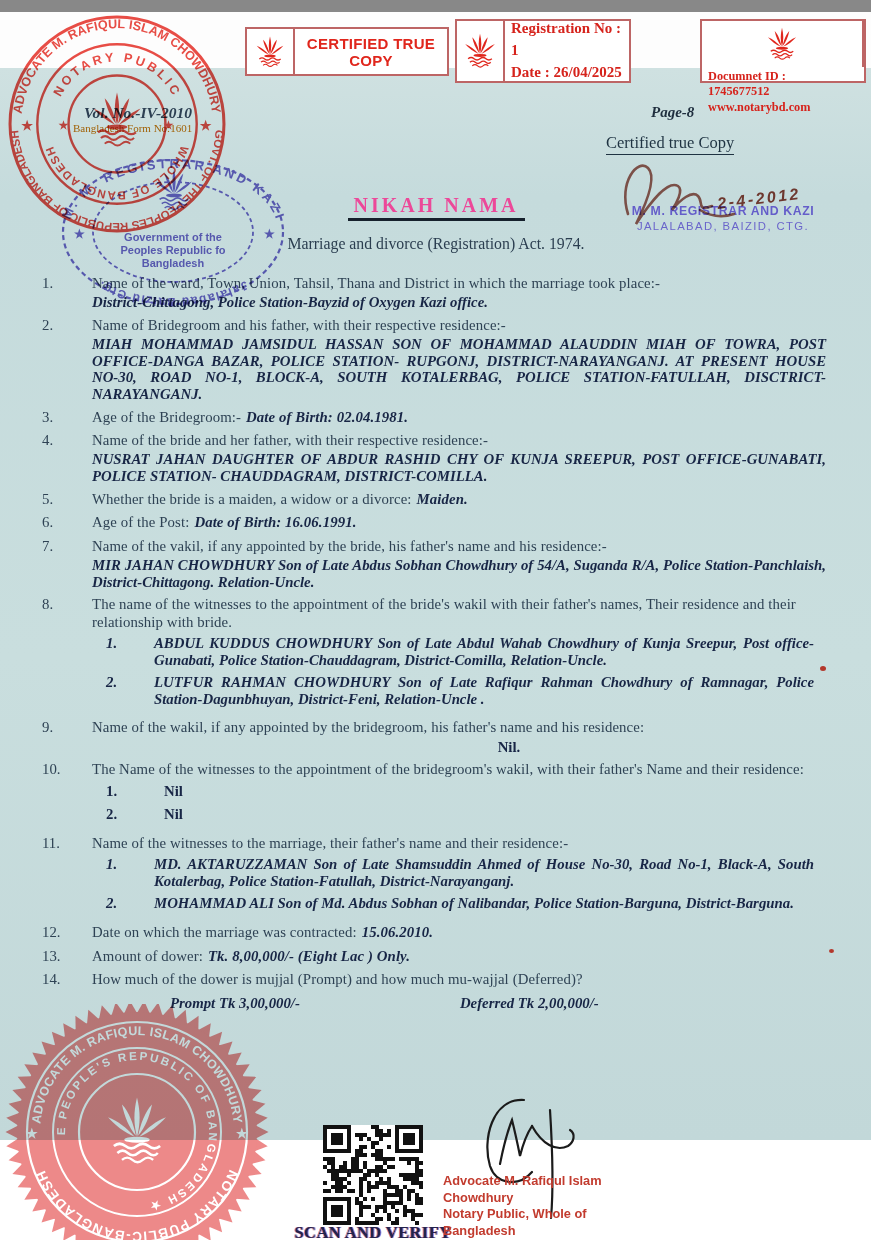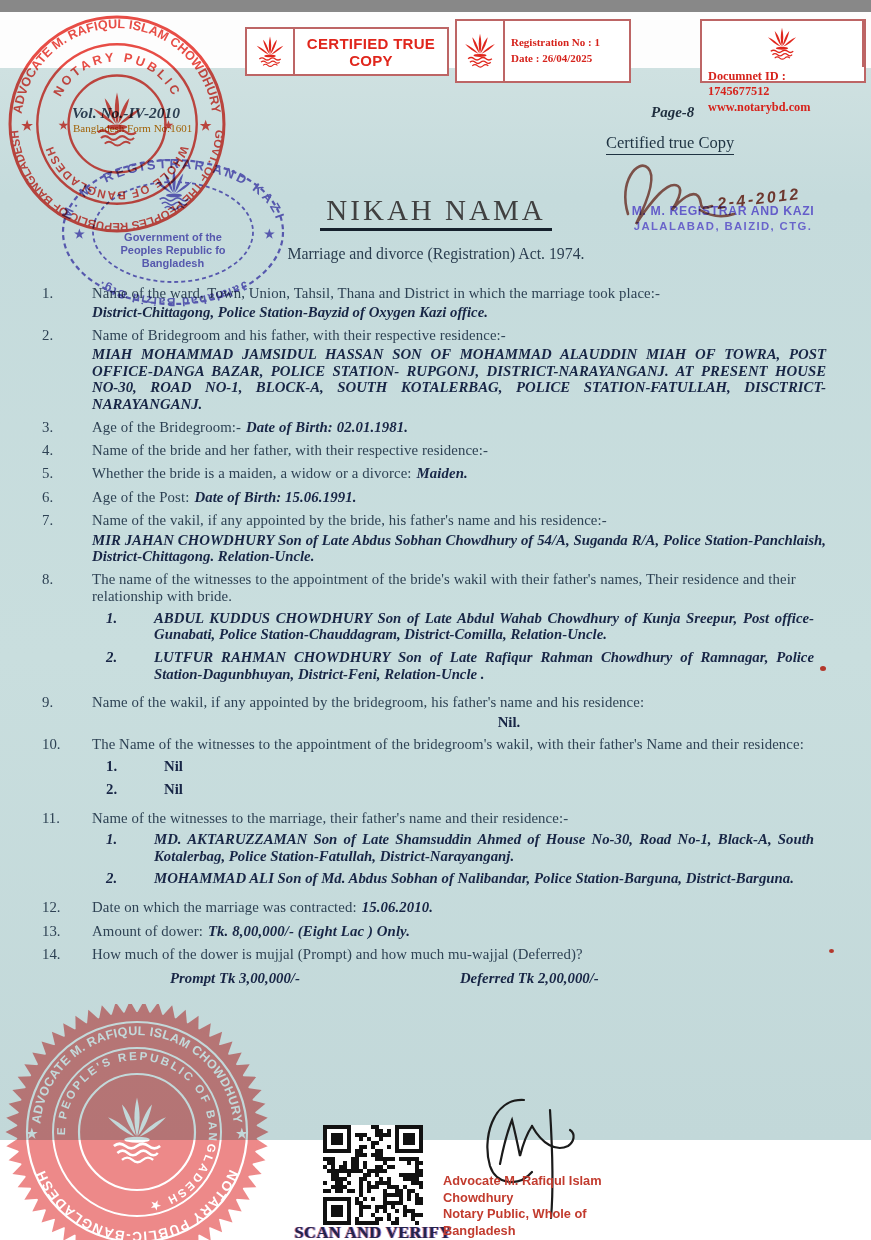--- a/index.html
+++ b/index.html
@@ -14,41 +14,41 @@
 
   
   .hbox{position:absolute;background:#fff;border:2px solid #bd6565;display:flex;align-items:stretch;}
   .hbox .icon-cell{flex:0 0 46px;border-right:2px solid #bd6565;display:flex;align-items:center;justify-content:center;color:#e0261c;}
   .hbox .txt-cell{flex:1;display:flex;flex-direction:column;justify-content:center;padding:2px 6px;}
   .hbox-1{left:245px;top:15px;width:200px;height:45px;}
   .hbox-1 .label{font-family:"Liberation Sans",sans-serif;font-weight:bold;font-size:15px;
                  color:#e0261c;letter-spacing:.3px;text-align:center;}
   .hbox-2{left:455px;top:7px;width:172px;height:60px;}
   .hbox-3{left:700px;top:7px;width:162px;height:60px;flex-direction:column;}
-  .hline{font-weight:bold;color:#d6231c;font-size:11px;line-height:1.45;}
+  .hline{font-weight:bold;color:#d6231c;font-size:15px;line-height:1.45;}
   .hline.sm{font-size:12.3px;line-height:1.25;}
 
   
-  .vol-no{position:absolute;left:72px;top:92px;font-size:15.5px;font-weight:bold;font-style:italic;color:#2c3f52;}
+  .vol-no{position:absolute;left:84px;top:92px;font-size:15.5px;font-weight:bold;font-style:italic;color:#2c3f52;}
   .form-no{position:absolute;left:73px;top:110px;font-size:11px;color:#a16207;}
   .page-no{position:absolute;left:651px;top:92px;font-size:15px;font-weight:bold;font-style:italic;color:#1f2e3e;}
   .certified{position:absolute;left:606px;top:121px;font-size:16.5px;color:#1f3342;
              border-bottom:1.6px solid #1f3342;padding-bottom:1px;}
   .reg-l1{position:absolute;left:598px;top:192px;width:250px;text-align:center;
           font-family:"Liberation Sans",sans-serif;font-weight:bold;font-size:12.3px;
           color:#5a50c8;letter-spacing:.6px;opacity:.9;}
   .reg-l2{position:absolute;left:598px;top:208px;width:250px;text-align:center;
-          font-family:"Liberation Sans",sans-serif;font-weight:bold;font-size:11.3px;
+          font-family:"Liberation Sans",sans-serif;font-weight:normal;font-size:11.3px;
           color:#5a50c8;letter-spacing:1.4px;opacity:.85;}
 
   
   .content{position:absolute;left:30px;top:182px;width:812px;color:#2e4254;font-size:14.8px;}
   .doc-title{text-align:center;}
-  .doc-title span{display:inline-block;font-size:29px;font-weight:normal;letter-spacing:3px;
-                  color:#404040;border-bottom:3px solid #15202c;padding:0 6px 1px;}
+  .doc-title span{display:inline-block;font-size:20px;font-weight:bold;letter-spacing:3px;
+                  color:#ec4899;border-bottom:3px solid #15202c;padding:0 6px 1px;}
   .subtitle{text-align:center;margin-top:13px;font-size:15.8px;line-height:1.32;color:#2b3e50;}
   .list{margin-top:20px;}
   .item{display:flex;margin-bottom:6px;}
   .num{flex:0 0 50px;padding-left:12px;}
   .body{flex:1;min-width:0;}
   .q{line-height:1.18;letter-spacing:.1px;}
   .ansi{font-weight:bold;font-style:italic;color:#182646;margin-left:5px;}
   .ans{font-weight:bold;font-style:italic;line-height:1.12;margin-top:2px;margin-right:16px;
        text-align:justify;color:#182646;}
   .ans.nil{margin-left:100px;font-style:normal;text-align:center;}
@@ -177,42 +177,43 @@
         <div class="num">2.</div>
         <div class="body">
           <div class="q">Name of Bridegroom and his father, with their respective residence:-</div>
           <div class="ans">MIAH MOHAMMAD JAMSIDUL HASSAN  SON OF MOHAMMAD ALAUDDIN  MIAH OF TOWRA, POST OFFICE-DANGA BAZAR, POLICE STATION- RUPGONJ, DISTRICT-NARAYANGANJ. AT PRESENT HOUSE NO-30, ROAD NO-1, BLOCK-A, SOUTH KOTALERBAG, POLICE STATION-FATULLAH, DISCTRICT-NARAYANGANJ.</div>
         </div>
       </div>
 
       <div class="item">
         <div class="num">3.</div>
         <div class="body">
-            <div class="q"><span>Age of the Bridegroom:-</span><b class="ansi">Date of Birth: 02.01.1981.</b></div>
+            <div class="q"><span>Age of the Bridegroom:-</span><b class="ansi">Date of Birth: 02.04.1981.</b></div>
           </div>
       </div>
 
       <div class="item">
         <div class="num">4.</div>
         <div class="body">
           <div class="q">Name of the bride and her father, with their respective residence:-</div>
+          <div class="ans">NUSRAT JAHAN  DAUGHTER OF ABDUR RASHID CHY OF KUNJA SREEPUR, POST OFFICE-GUNABATI, POLICE STATION- CHAUDDAGRAM, DISTRICT-COMILLA.</div>
         </div>
       </div>
 
       <div class="item">
         <div class="num">5.</div>
         <div class="body">
             <div class="q"><span>Whether the bride is a maiden, a widow or a divorce:</span><b class="ansi">Maiden.</b></div>
           </div>
       </div>
 
       <div class="item">
         <div class="num">6.</div>
         <div class="body">
-            <div class="q"><span>Age of the Post:</span><b class="ansi">Date of Birth: 15.06.1991.</b></div>
+            <div class="q"><span>Age of the Post:</span><b class="ansi">Date of Birth: 16.06.1991.</b></div>
           </div>
       </div>
 
       <div class="item">
         <div class="num">7.</div>
         <div class="body">
           <div class="q">Name of the vakil, if any appointed by the bride, his father's name and his residence:-</div>
           <div class="ans">MIR JAHAN CHOWDHURY  Son of Late Abdus Sobhan Chowdhury  of 54/A, Suganda R/A, Police Station-Panchlaish, District-Chittagong. Relation-Uncle.</div>
         </div>
       </div>

